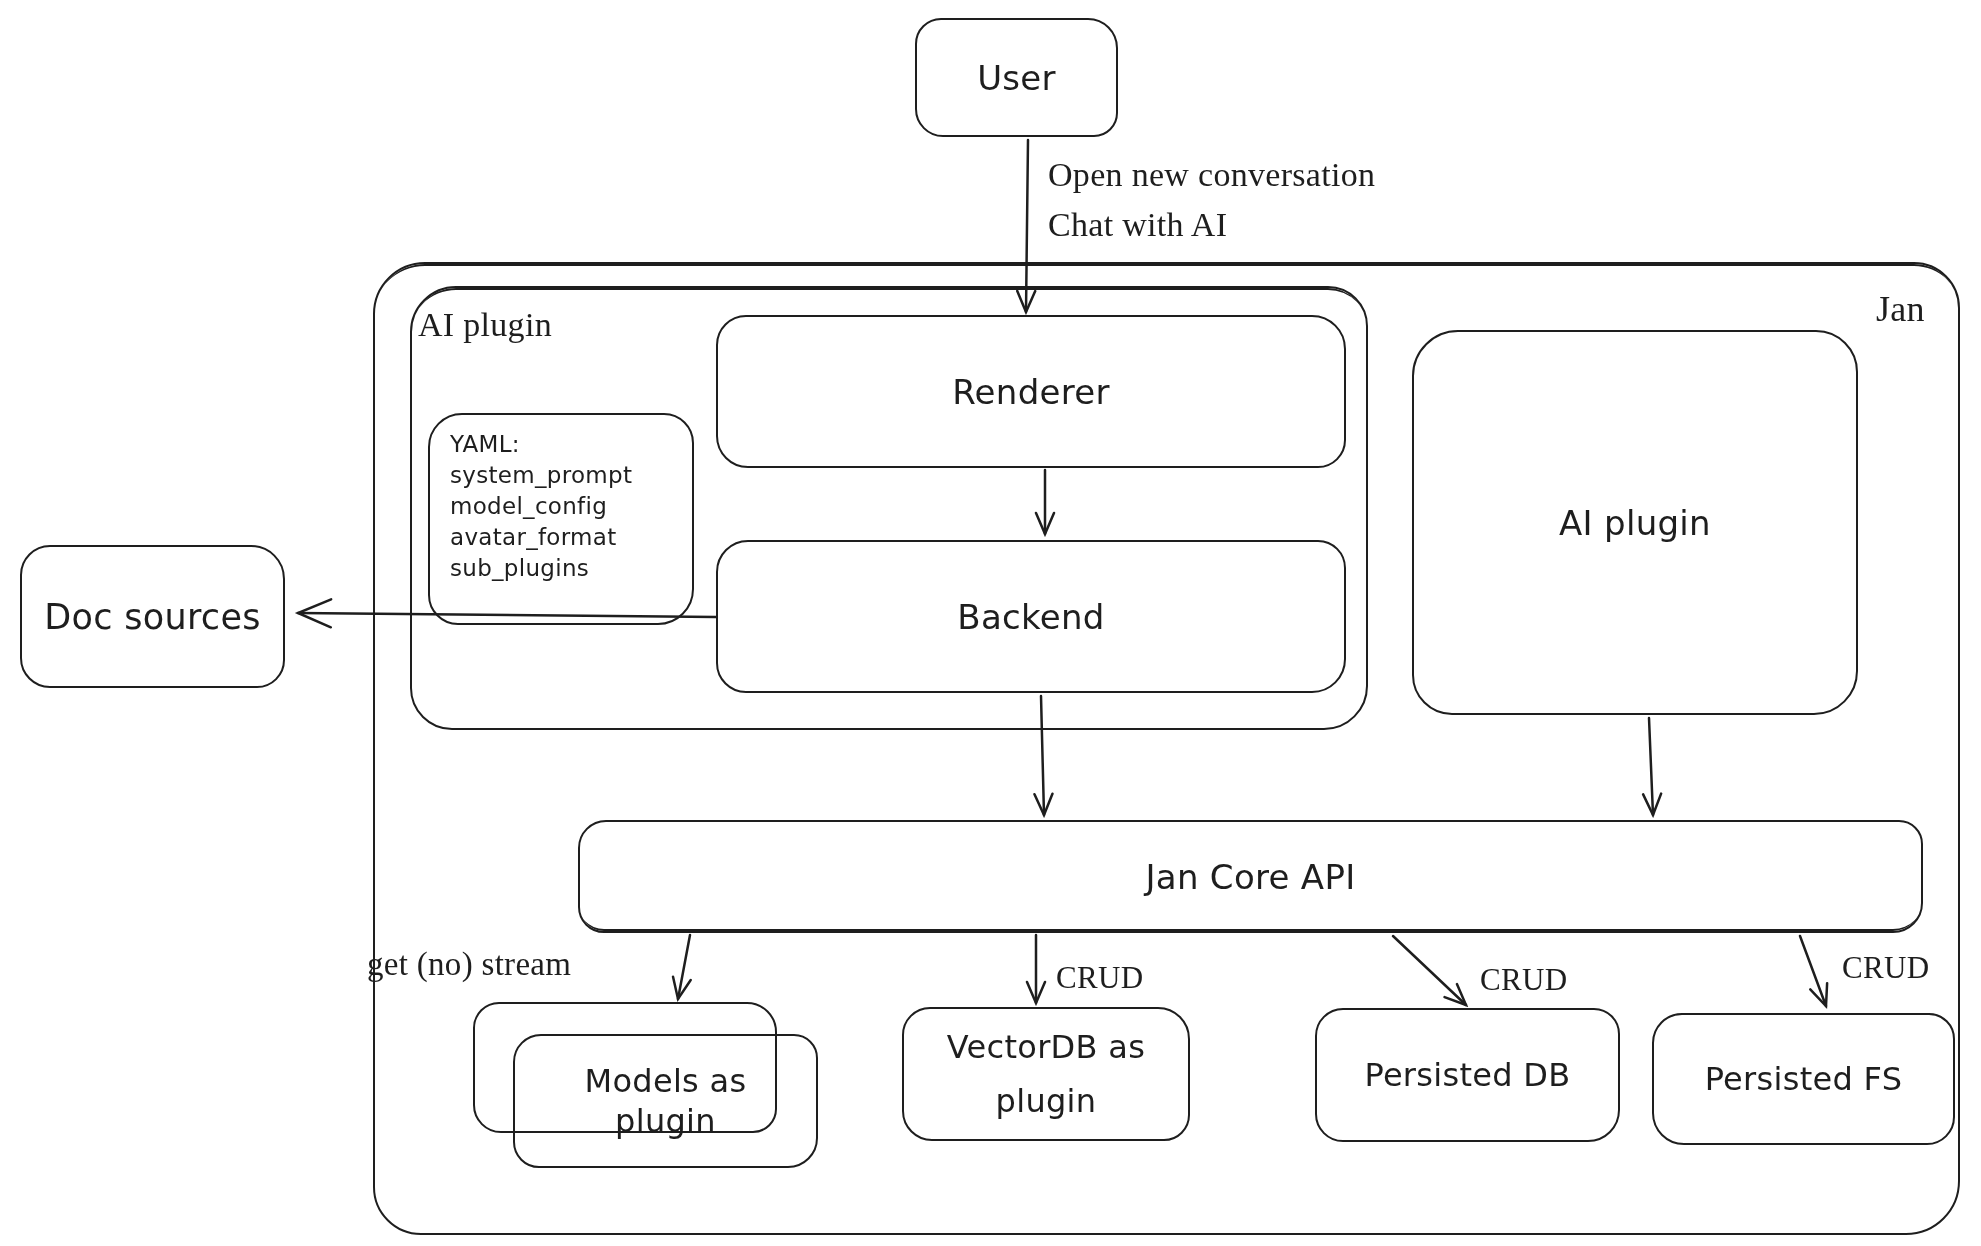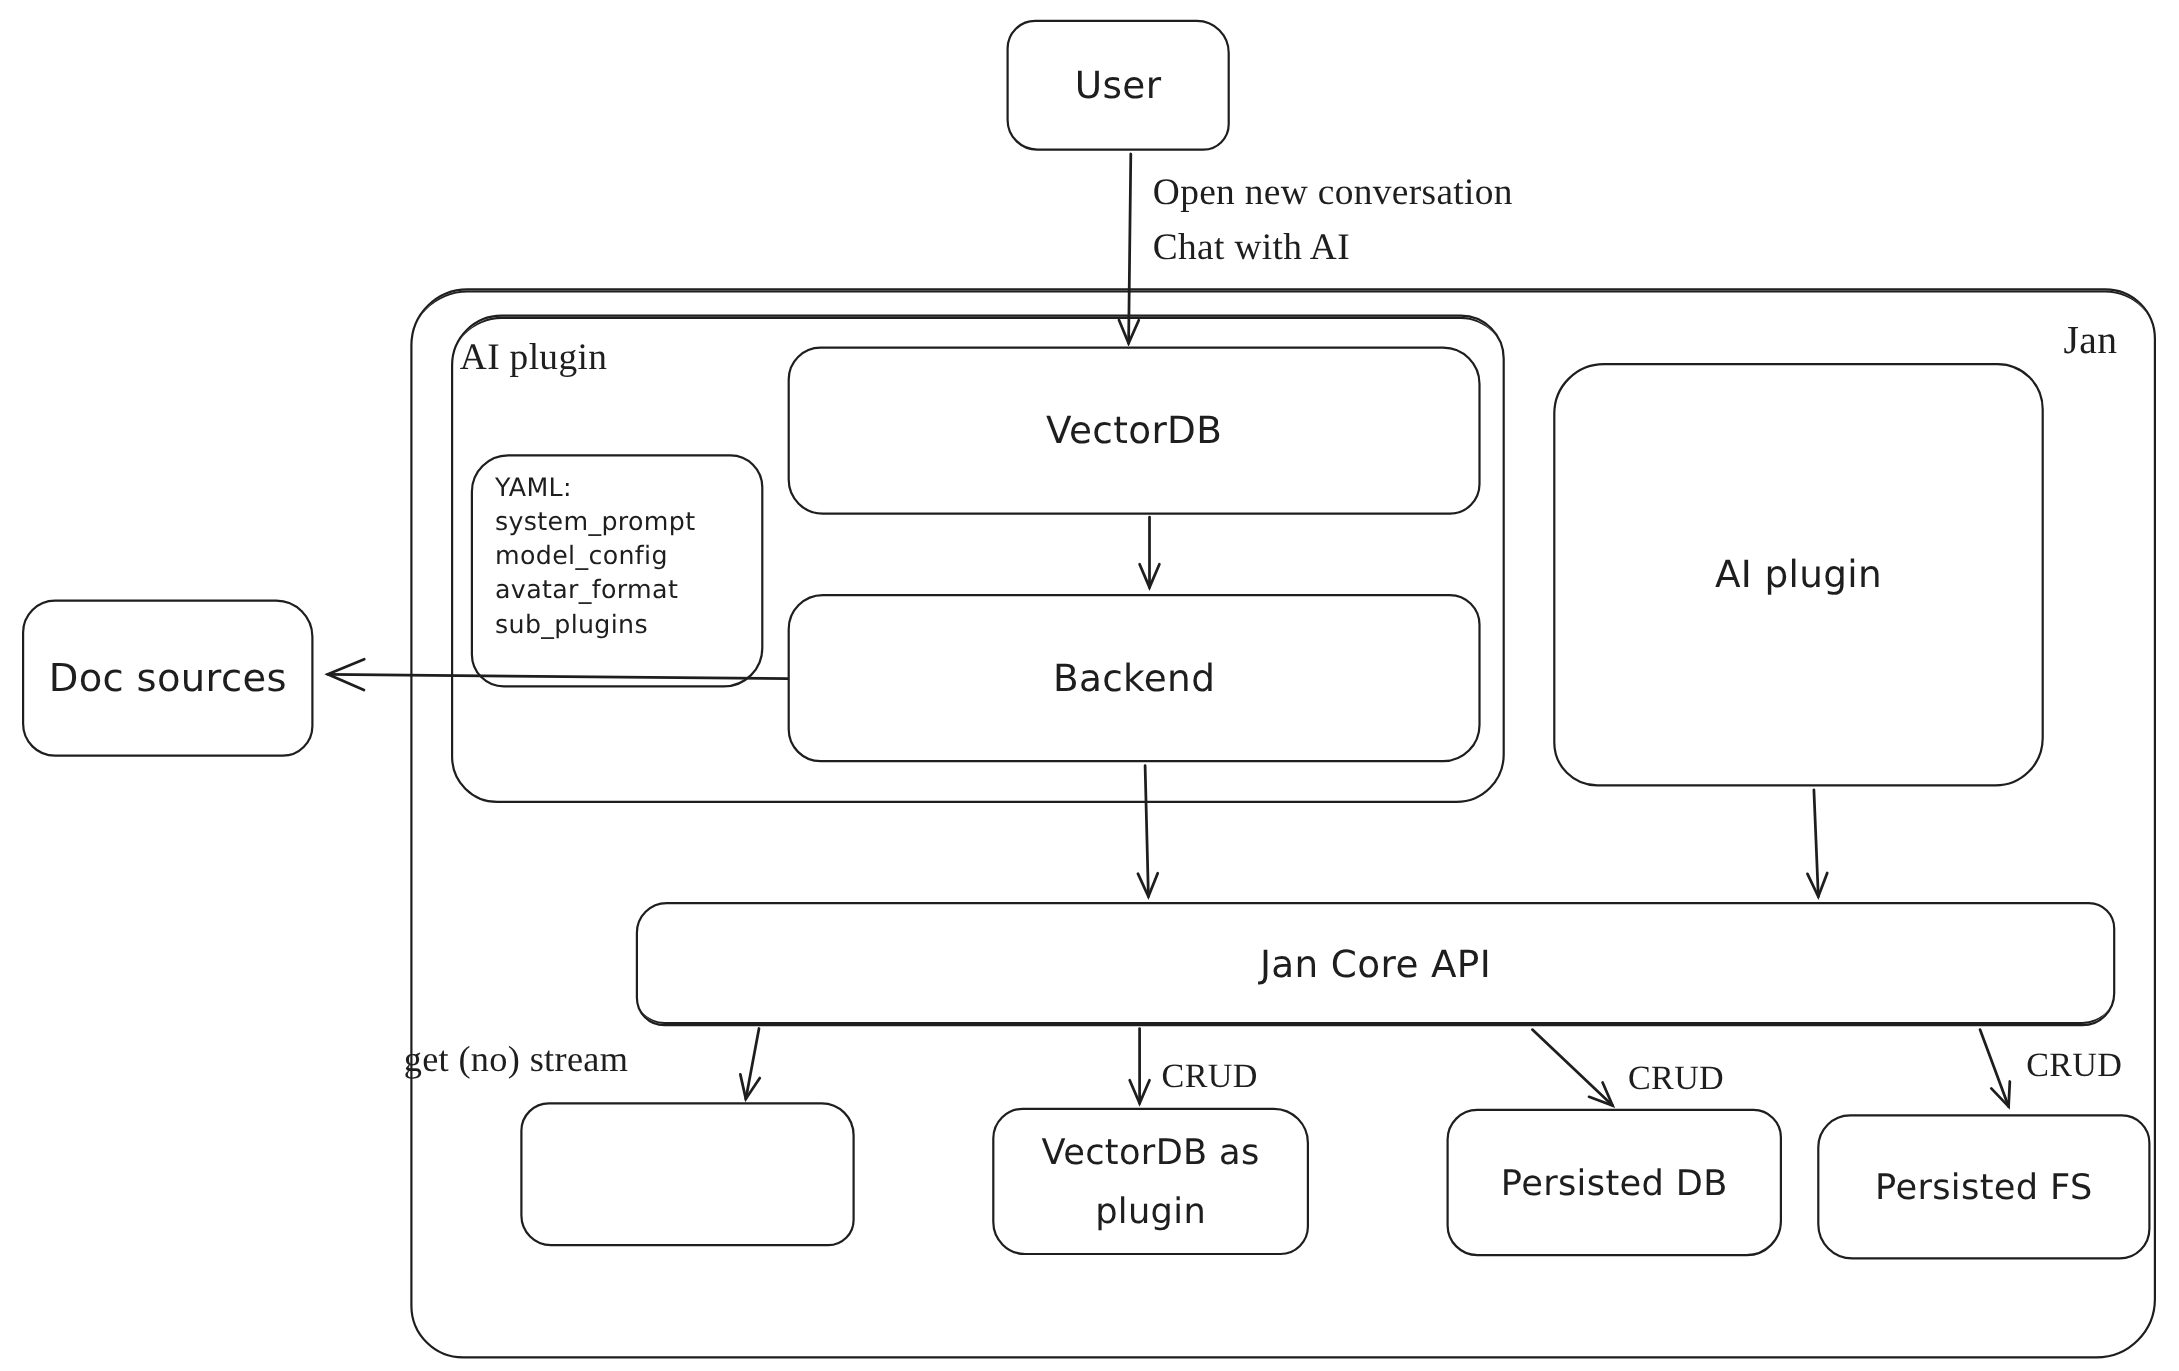--- a/index.html
+++ b/index.html
@@ -74,21 +74,21 @@
   <div class="lbl l-jan">Jan</div>
 
   <div class="box n-aiplugin-group"></div>
   <div class="lbl l-aiplugin">AI plugin</div>
 
   <div class="box n-user">
     <span>User</span>
   </div>
 
   <div class="box n-renderer">
-    <span>VectorDB</span>
+    <span>Renderer</span>
   </div>
 
   <div class="box n-yaml">
     <div>
       <div>YAML:</div>
       <div>system_prompt</div>
       <div>model_config</div>
       <div>avatar_format</div>
       <div>sub_plugins</div>
     </div>
@@ -104,20 +104,23 @@
 
   <div class="box n-docsources">
     <span>Doc sources</span>
   </div>
 
   <div class="box n-jancore">
     <span>Jan Core API</span>
   </div>
 
   <div class="box n-models-back"></div>
+  <div class="box n-models-front">
+    <span class="wrap">Models as plugin</span>
+  </div>
 
   <div class="box n-vectordb">
     <span class="wrap">VectorDB as plugin</span>
   </div>
 
   <div class="box n-pdb">
     <span>Persisted DB</span>
   </div>
 
   <div class="box n-pfs">

